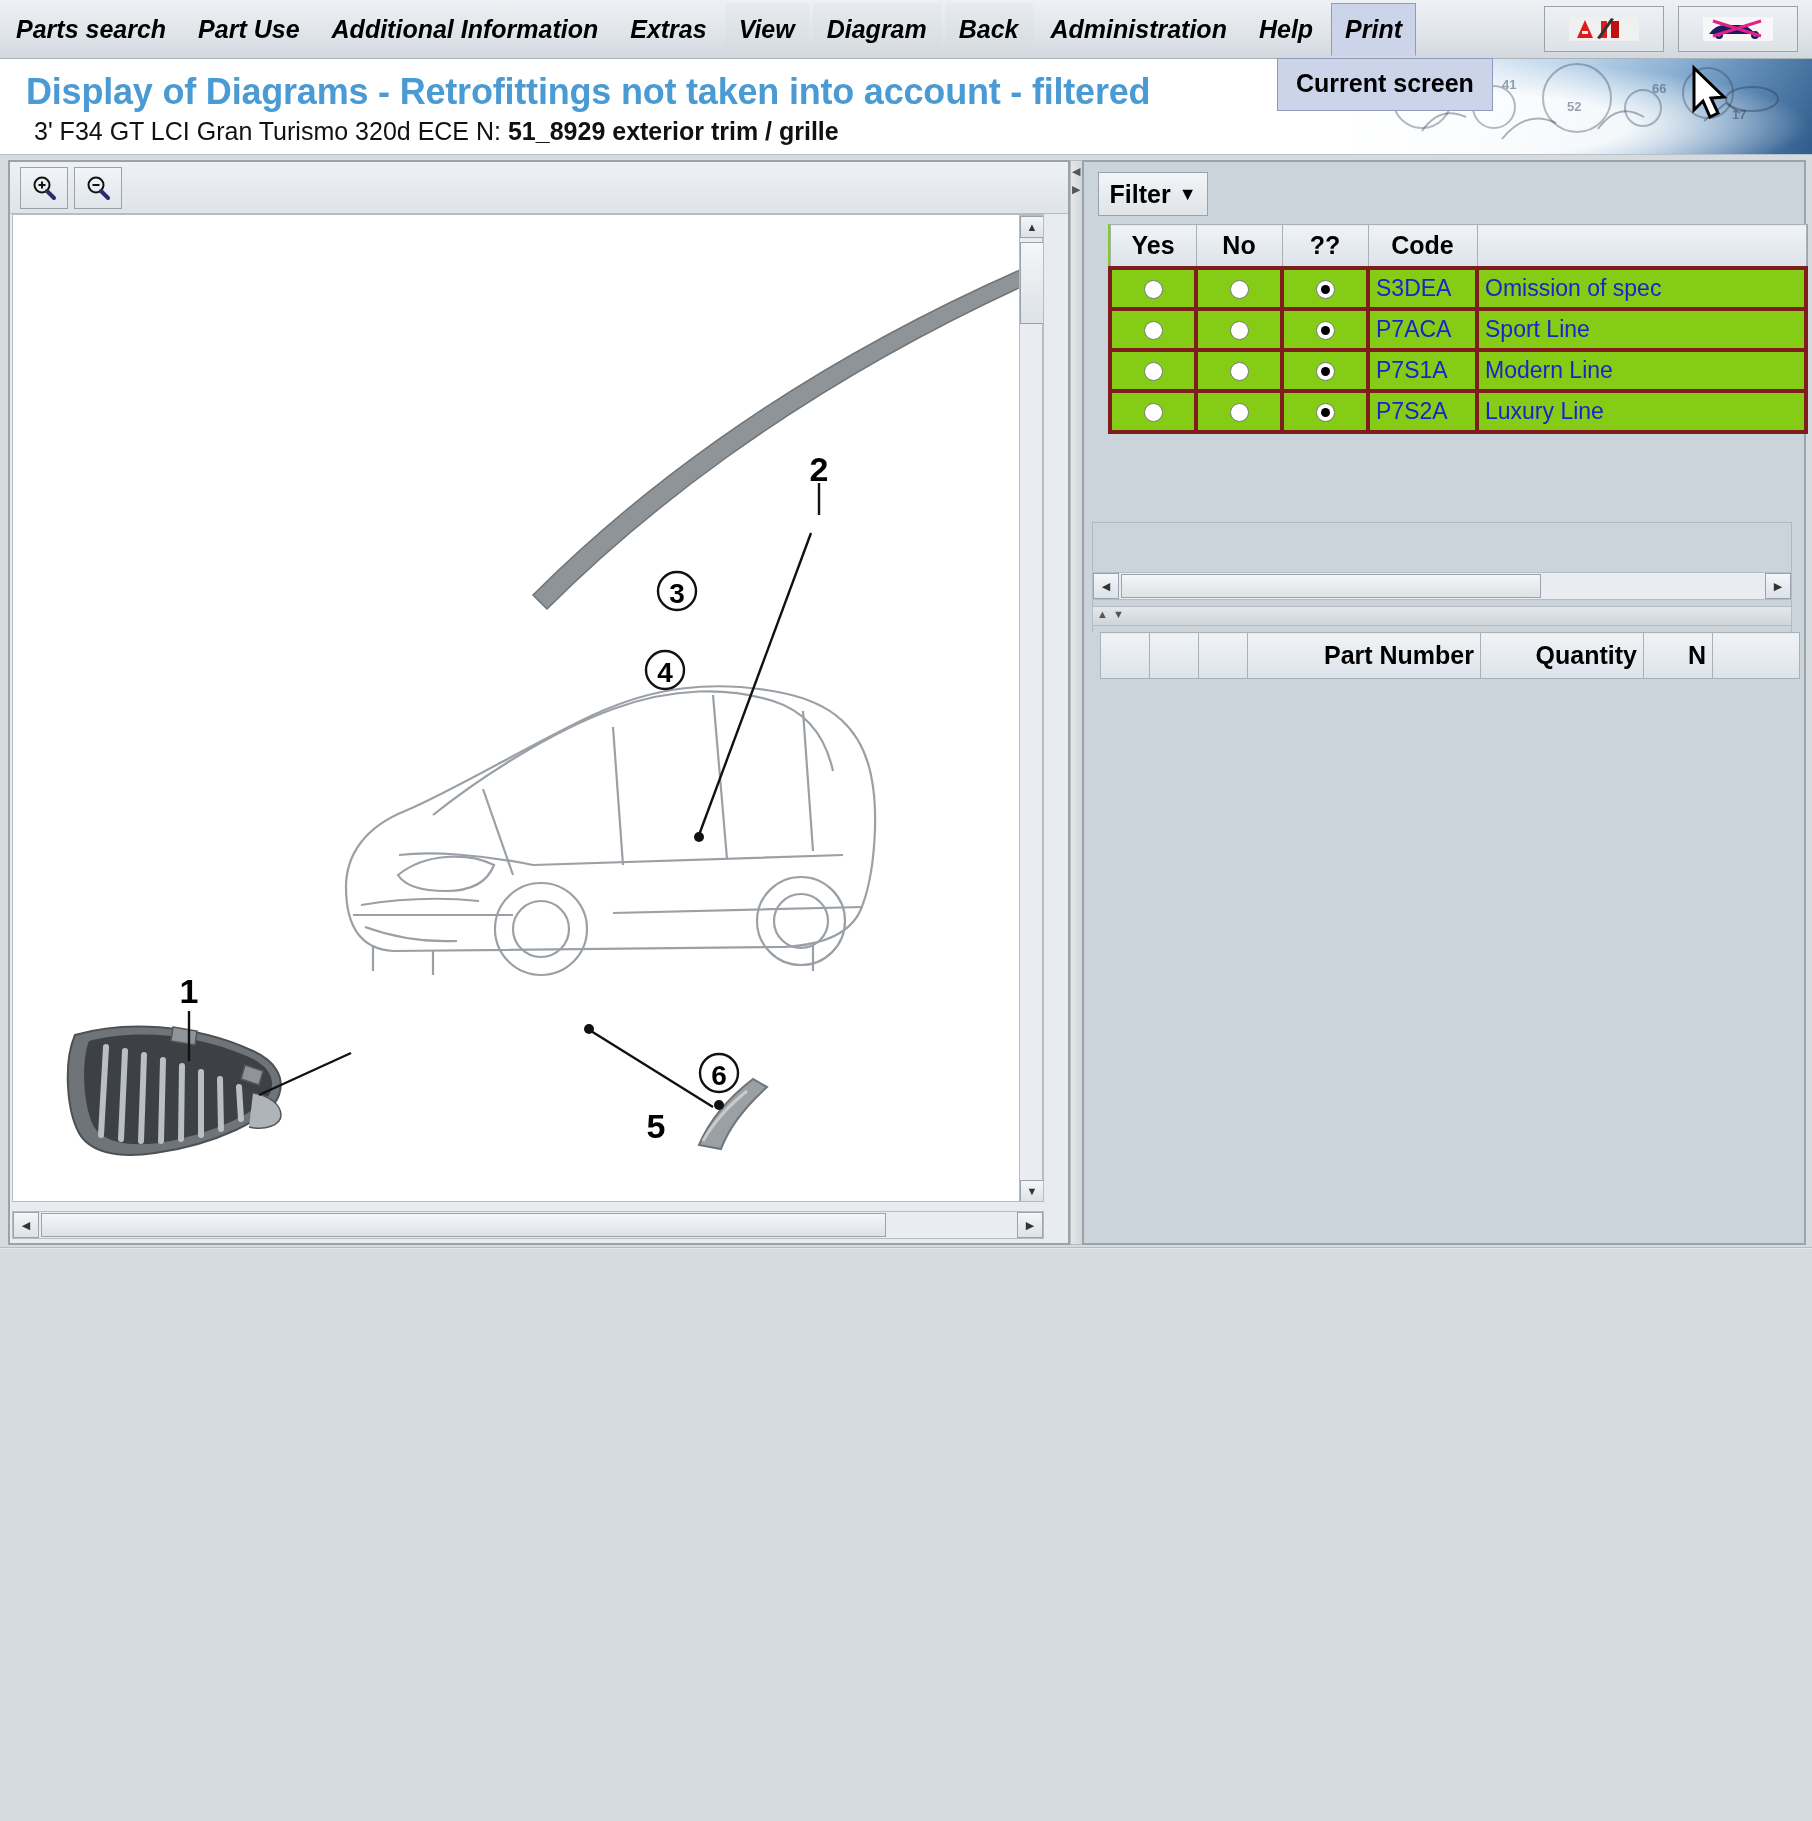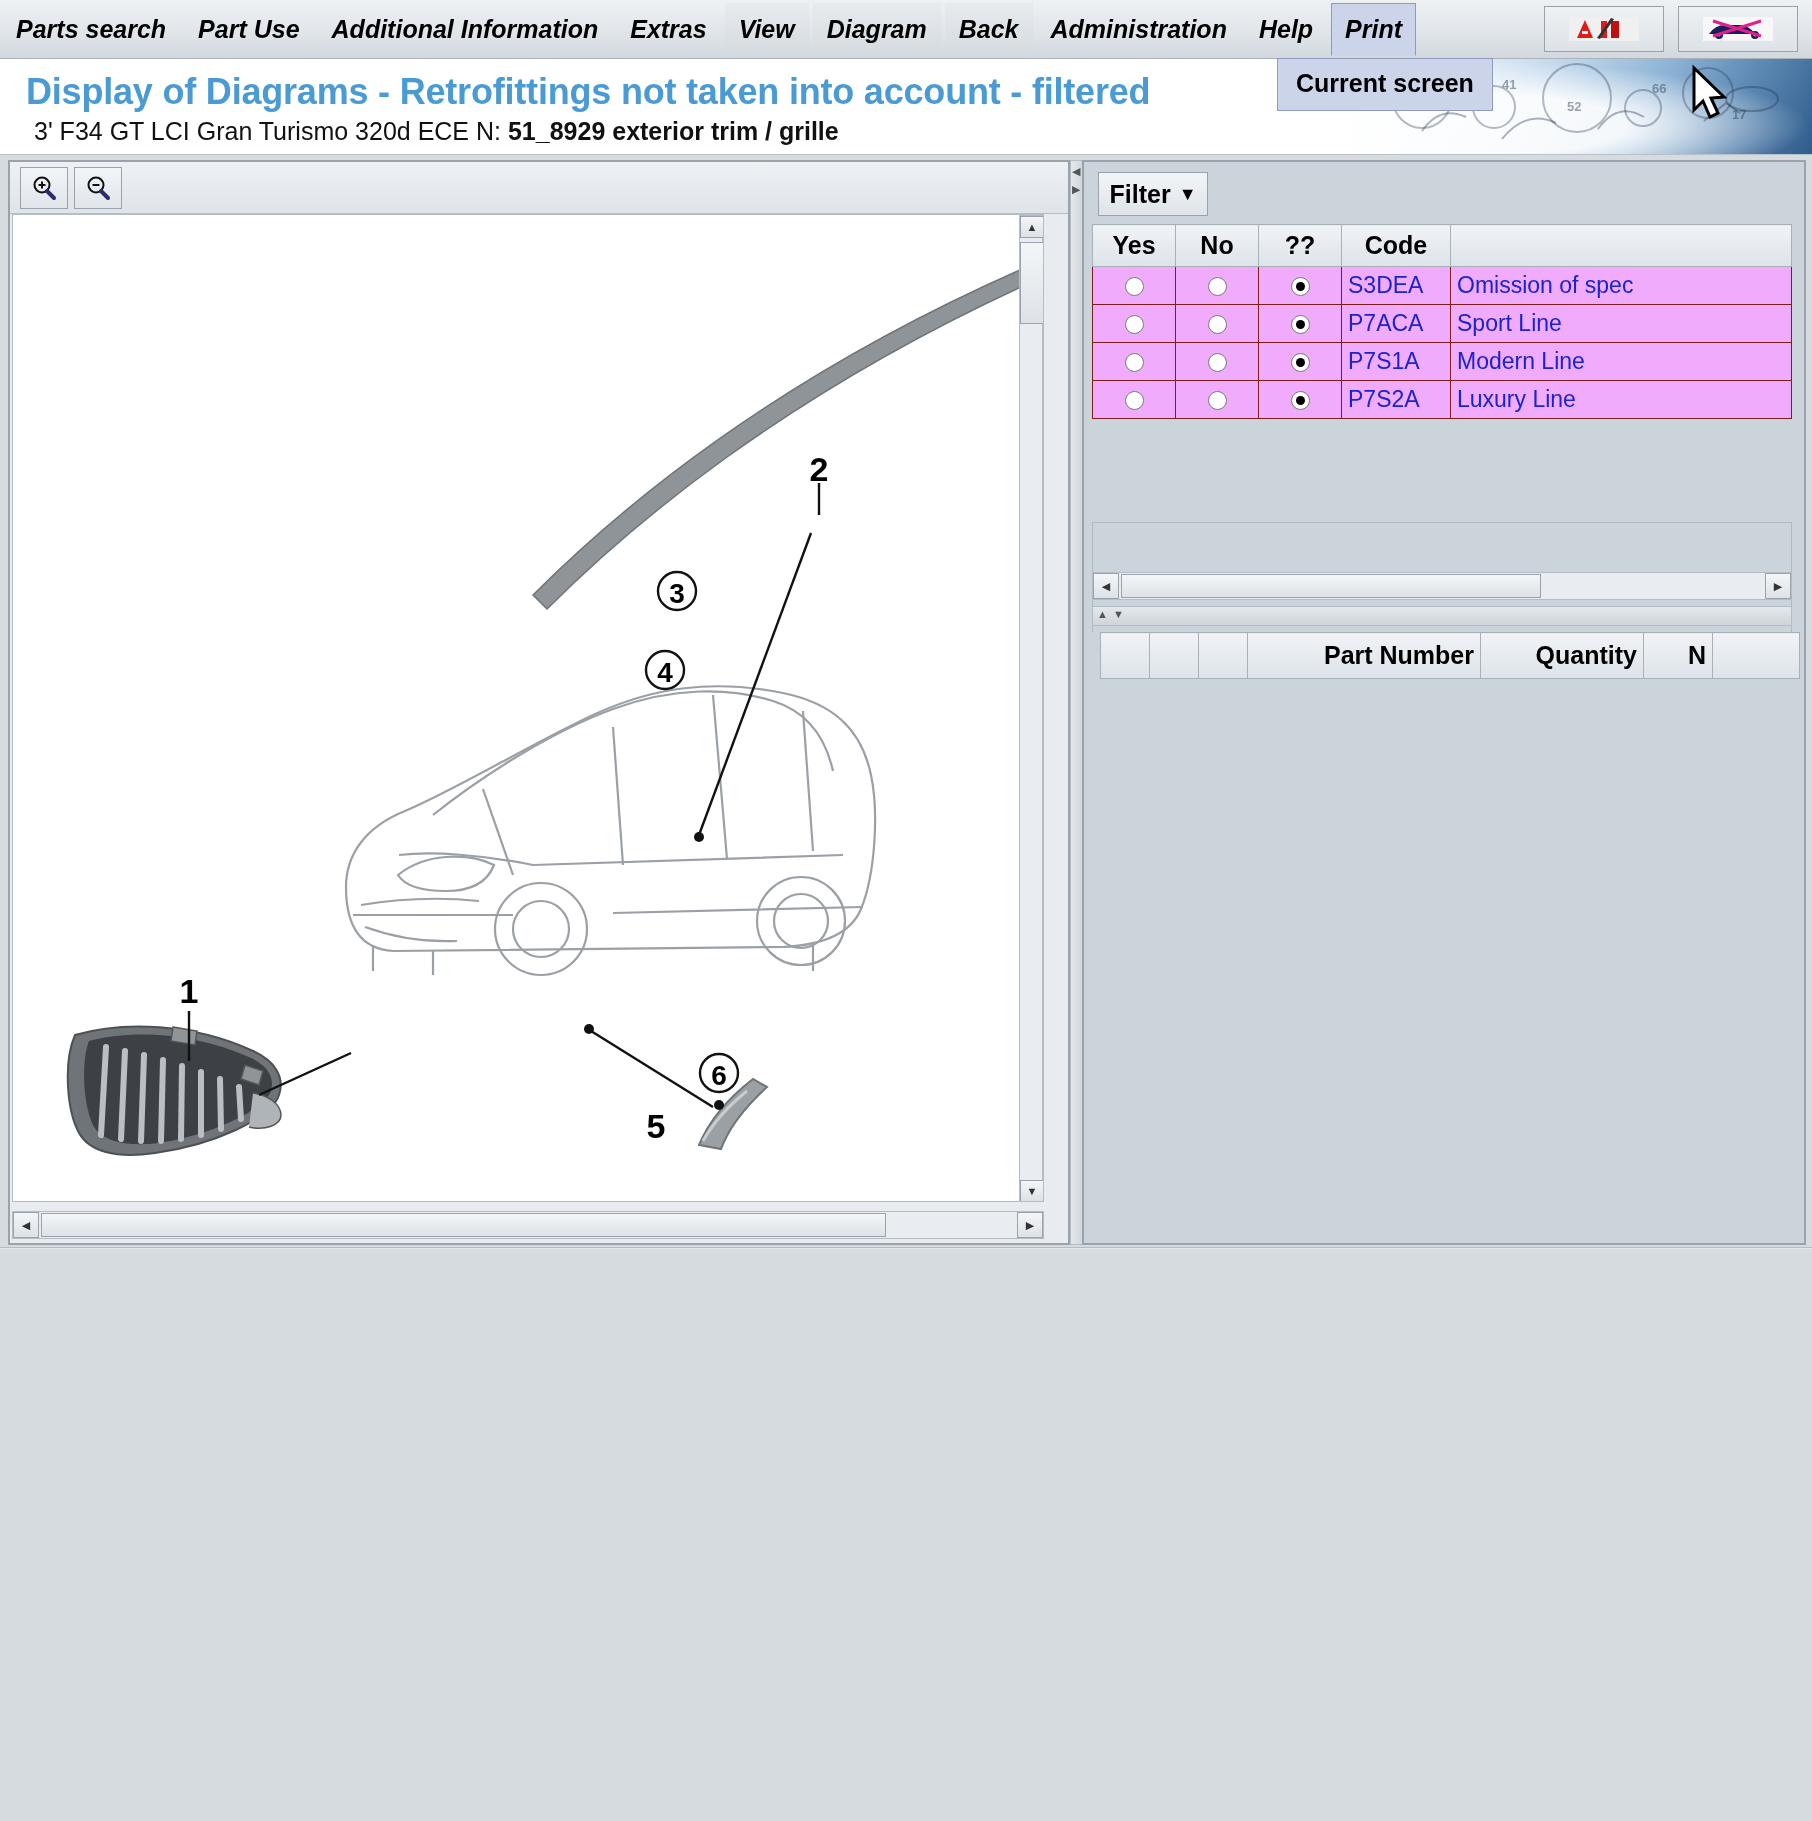--- a/index.html
+++ b/index.html
@@ -132,32 +132,32 @@
   }
   #filter-btn{
     position:absolute;left:14px;top:10px;
     width:108px;height:42px;
     background:linear-gradient(#f2f5f8,#dfe4e9);
     border:1px solid #9aa3ab;
     display:flex;align-items:center;justify-content:center;gap:8px;
     font-weight:bold;font-size:25px;cursor:pointer;
   }
   table.codetable{
-    position:absolute;left:8px;top:62px;width:700px;
-    border-collapse:collapse;background:#f0abfc;
+    position:absolute;left:24px;top:62px;width:700px;
+    border-collapse:collapse;background:#84cc16;
     font-size:23px;
   }
   table.codetable th{
     background:linear-gradient(#f0f3f6,#dde3e9);
     border:1px solid #a8b0b8;
     font-weight:bold;font-size:25px;
     padding:6px 4px;text-align:center;
   }
   table.codetable td{
-    border:1px solid #7f1d1d;
+    border:4px solid #7f1d1d;
     padding:4px 6px;height:29px;
   }
   td.rd{text-align:center;width:70px;}
   td.code{color:#1d23c8;width:80px;padding-left:9px;}
   td.desc{color:#1d23c8;padding-left:9px;}
   .radio{
     display:inline-block;width:19px;height:19px;border-radius:50%;
     border:1px solid #7a7a7a;background:#fff;vertical-align:middle;
     position:relative;box-sizing:border-box;
   }

